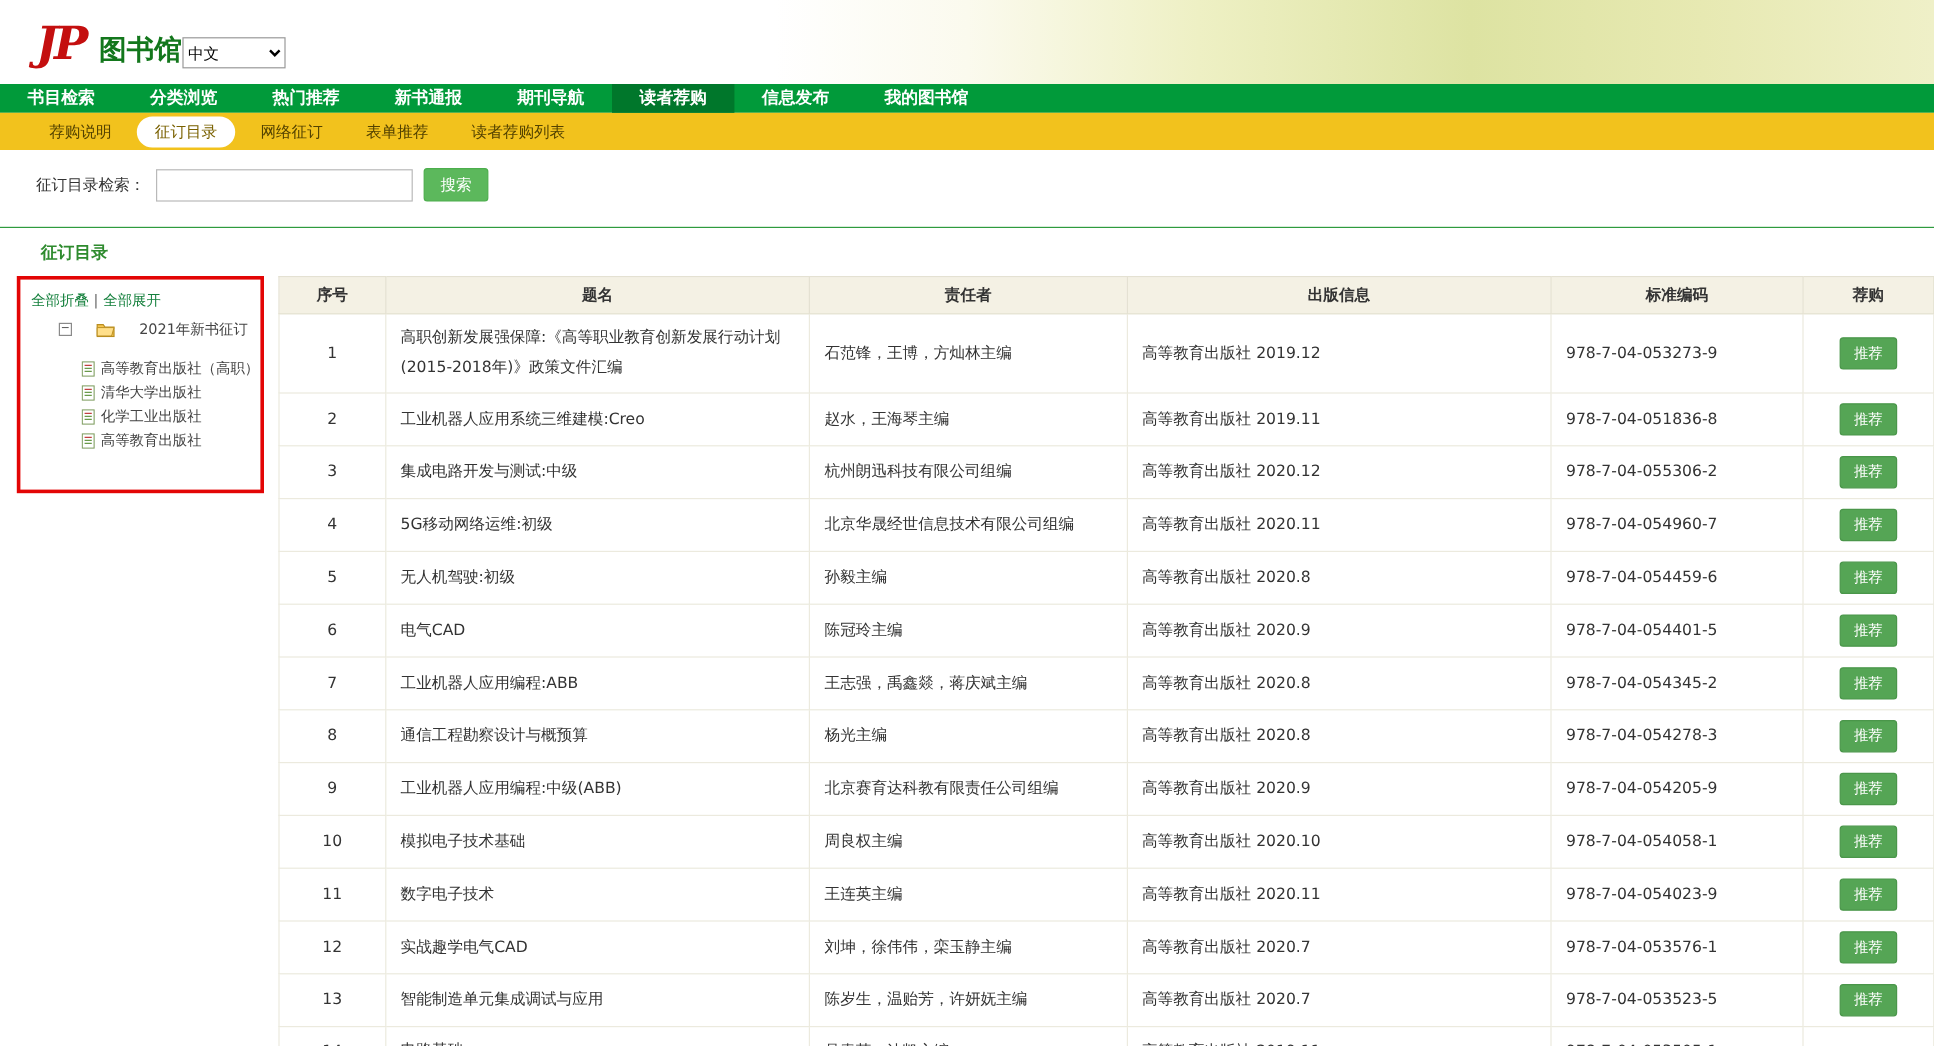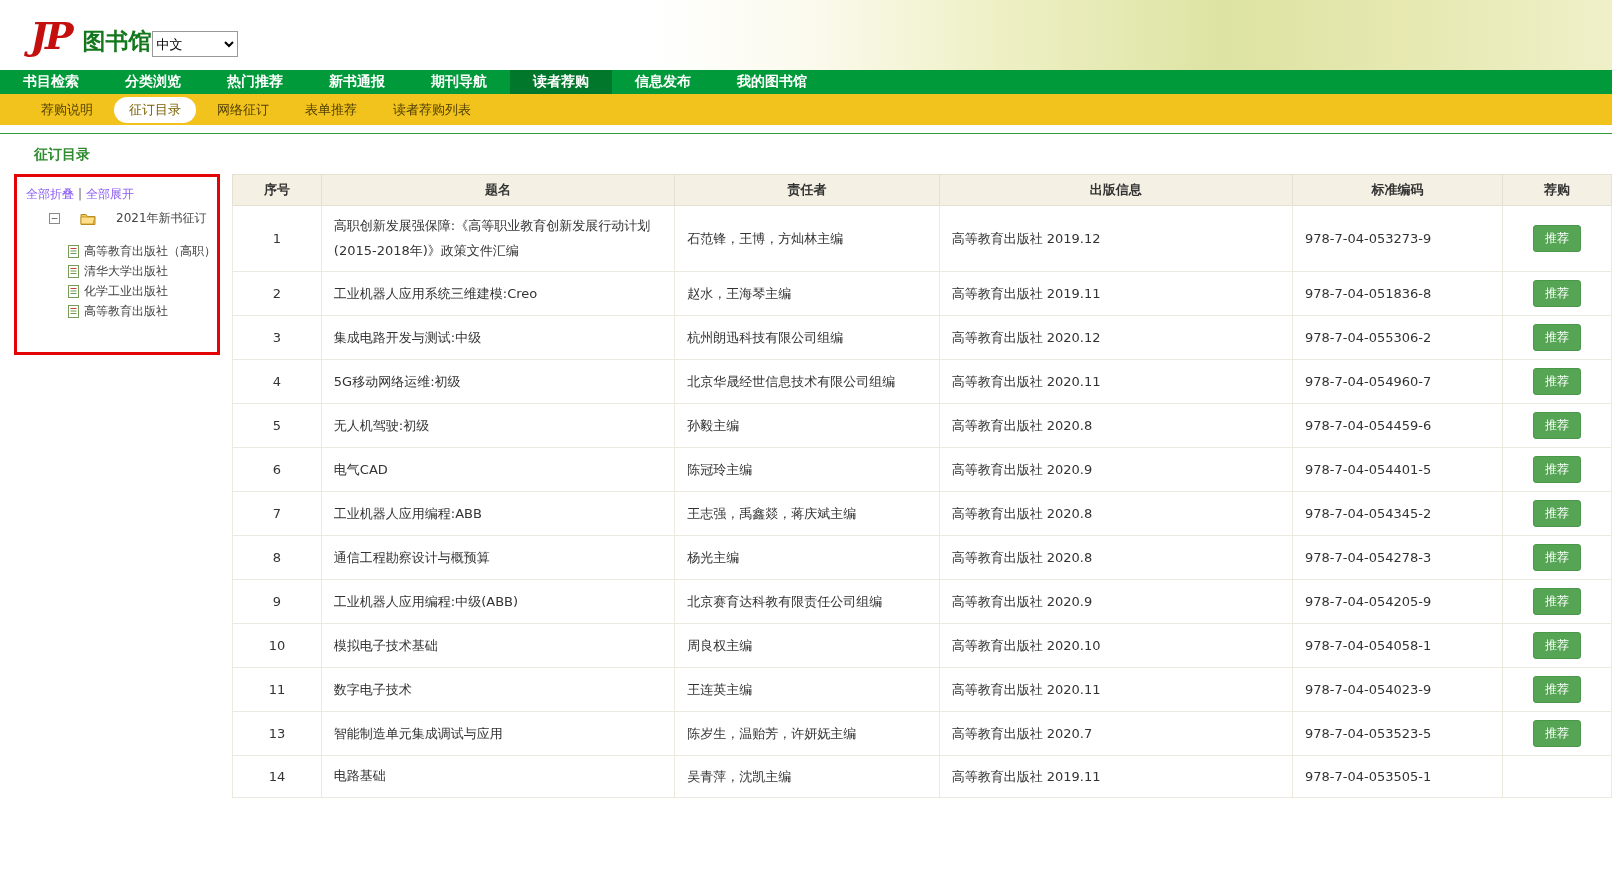--- a/index.html
+++ b/index.html
@@ -51,21 +51,21 @@
   .section-title { margin:12px 0 10px 34px; color:#2e8b2e; font-weight:bold; font-size:14px; }
 
   
   .content { display:flex; align-items:flex-start; }
 
   .tree-panel {
     margin-left:14px; width:206px; border:3px solid #e30505;
     padding:9px 6px 16px 9px; font-size:12px; color:#444; background:#fff; flex:none;
   }
   .tree-links { margin-bottom:7px; }
-  .tree-links a { color:#8b5cf6; text-decoration:none; cursor:pointer; }
+  .tree-links a { color:#15803d; text-decoration:none; cursor:pointer; }
   .tree-sep { margin:0 4px; color:#666; }
   .tree-root { display:flex; align-items:center; gap:20px; margin:4px 0 3px 23px; cursor:pointer; }
   .expander {
     width:11px; height:11px; border:1px solid #8a8a8a; background:#fff;
     font-size:9px; line-height:9px; text-align:center; display:inline-block; flex:none;
   }
   .expander::before { content:"−"; }
   .folder-icon, .doc-icon { display:inline-flex; flex:none; }
   .tree-children { list-style:none; margin:16px; padding:0 0 0 26px; }
   .tree-item { display:flex; align-items:center; gap:5px; margin:3px 0; cursor:pointer; white-space:nowrap; }
@@ -117,20 +117,25 @@
     </nav>
 
   <div class="sub-nav">
       <div class="subnav-item">荐购说明</div>
       <div class="subnav-item active">征订目录</div>
       <div class="subnav-item">网络征订</div>
       <div class="subnav-item">表单推荐</div>
       <div class="subnav-item">读者荐购列表</div>
     </div>
 
+  <div class="search-bar">
+    <span class="search-label">征订目录检索：</span>
+    <input class="search-input" value="" style="">
+    <button class="btn-search">搜索</button>
+  </div>
 
   <div class="divider"></div>
   <div class="section-title">征订目录</div>
 
   <div class="content">
 
     <aside class="tree-panel">
       <div class="tree-links">
         <a>全部折叠</a><span class="tree-sep">|</span><a>全部展开</a>
       </div>
@@ -322,20 +327,30 @@
     <td class="col-no">11</td>
     <td class="col-title">数字电子技术</td>
     <td class="col-author">王连英主编</td>
     <td class="col-pub">高等教育出版社 2020.11</td>
     <td class="col-isbn">978-7-04-054023-9</td>
     <td class="col-action">
       <button class="btn-recommend">推荐</button>
     </td>
   </tr>
 
+  <tr class="book-row">
+    <td class="col-no">12</td>
+    <td class="col-title">实战趣学电气CAD</td>
+    <td class="col-author">刘坤，徐伟伟，栾玉静主编</td>
+    <td class="col-pub">高等教育出版社 2020.7</td>
+    <td class="col-isbn">978-7-04-053576-1</td>
+    <td class="col-action">
+      <button class="btn-recommend">推荐</button>
+    </td>
+  </tr>
 
   <tr class="book-row">
     <td class="col-no">13</td>
     <td class="col-title">智能制造单元集成调试与应用</td>
     <td class="col-author">陈岁生，温贻芳，许妍妩主编</td>
     <td class="col-pub">高等教育出版社 2020.7</td>
     <td class="col-isbn">978-7-04-053523-5</td>
     <td class="col-action">
       <button class="btn-recommend">推荐</button>
     </td>

